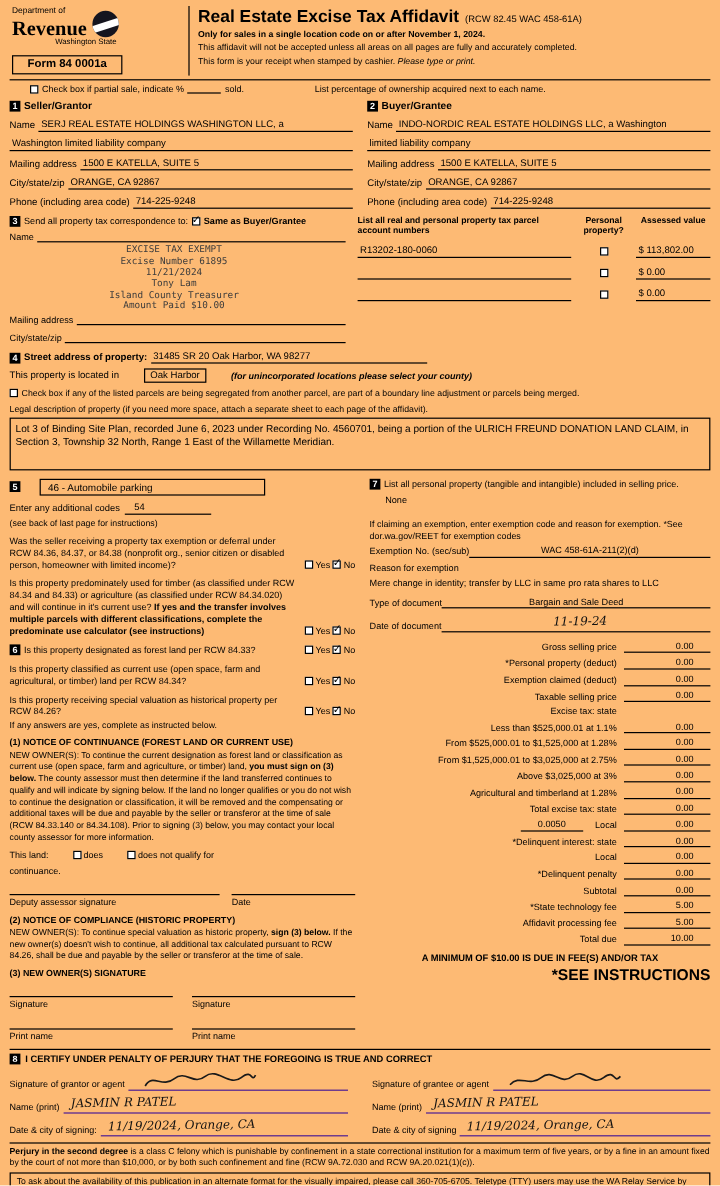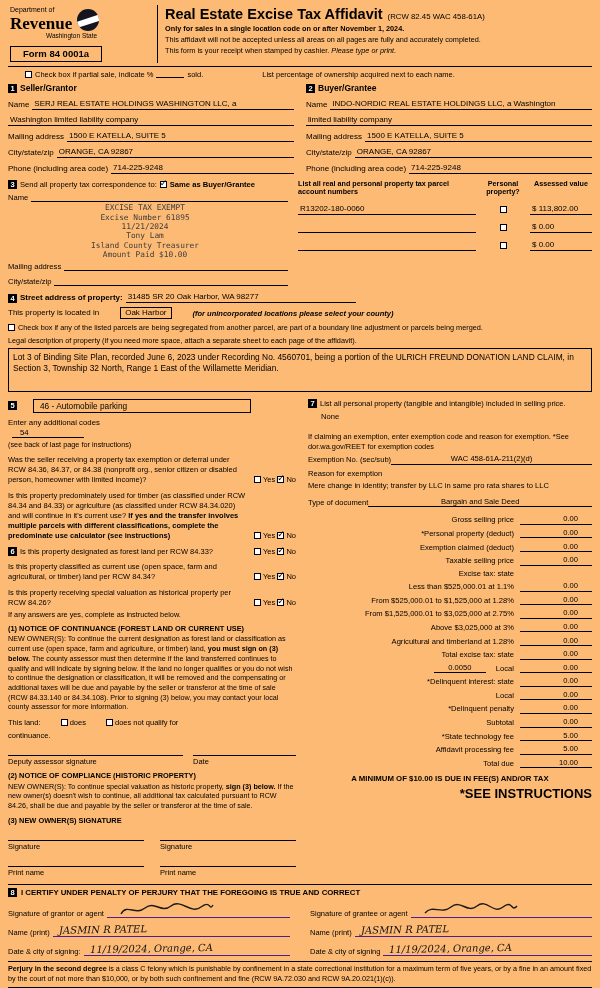--- a/index.html
+++ b/index.html
@@ -68,22 +68,22 @@
   .small-row{font-size:7.3px;margin-top:4px;display:flex;align-items:center;gap:3px;}
   .legal-label{font-size:7.3px;margin-top:4px;}
   .legal-box{border:1px solid #000;margin-top:2px;padding:3px 4px;font-size:8.4px;min-height:44px;line-height:1.4;}
 
   
   .main-cols{display:flex;margin-top:7px;gap:12px;}
   .col-left{width:288px;flex:none;}
   .col-right{flex:1;min-width:0;font-size:7.6px;}
 
   .landuse-row{display:flex;align-items:center;gap:16px;}
-  .landuse-box{border:1px solid #000;padding:1px 6px;width:218px;font-size:8.3px;}
-  .addl-row{margin-top:5px;display:flex;font-size:7.8px;flex-direction:column;}
+  .landuse-box{border:1px solid #000;padding:1px 6px;width:188px;font-size:8.3px;}
+  .addl-row{margin-top:5px;display:flex;align-items:flex-end;font-size:7.8px;}
   .addl-fill{width:72px;border-bottom:1px solid #000;margin-left:4px;padding-left:8px;}
   .seeback{font-size:7.3px;margin-top:2px;}
   .question{display:flex;margin-top:6px;font-size:7.5px;line-height:1.32;gap:3px;}
   .qtext{flex:1;padding-right:3px;}
   .yn{flex:none;white-space:nowrap;align-self:flex-end;}
   .notice-title{font-weight:bold;font-size:7.4px;margin-top:5px;}
   .notice-body{font-size:7.2px;line-height:1.35;margin-top:1px;}
   .thisland{display:flex;gap:20px;font-size:7.5px;margin-top:6px;}
   .cont-line{font-size:7.5px;margin-top:3px;}
   .dep-row{display:flex;margin-top:15px;gap:10px;font-size:7.5px;}
@@ -407,20 +407,24 @@
         <span>Exemption No. (sec/sub)</span>
         <span class="exno-fill"><span>WAC 458-61A-211(2)(d)</span></span>
       </div>
       <div class="reason-label">Reason for exemption</div>
       <div class="reason-val"><span>Mere change in identity; transfer by LLC in same pro rata shares to LLC</span></div>
 
       <div class="doc-row">
         <span>Type of document</span>
         <span class="doc-fill"><span>Bargain and Sale Deed</span></span>
       </div>
+      <div class="doc-row">
+        <span>Date of document</span>
+        <span class="doc-fill"><span class="ink">11-19-24</span></span>
+      </div>
 
       <div class="money">
         <div class="mrow">
             <span class="mlabel">Gross selling price</span>
             <span class="mval"><span>0.00</span></span>
           </div>
         <div class="mrow">
             <span class="mlabel">*Personal property (deduct)</span>
             <span class="mval"><span>0.00</span></span>
           </div>

